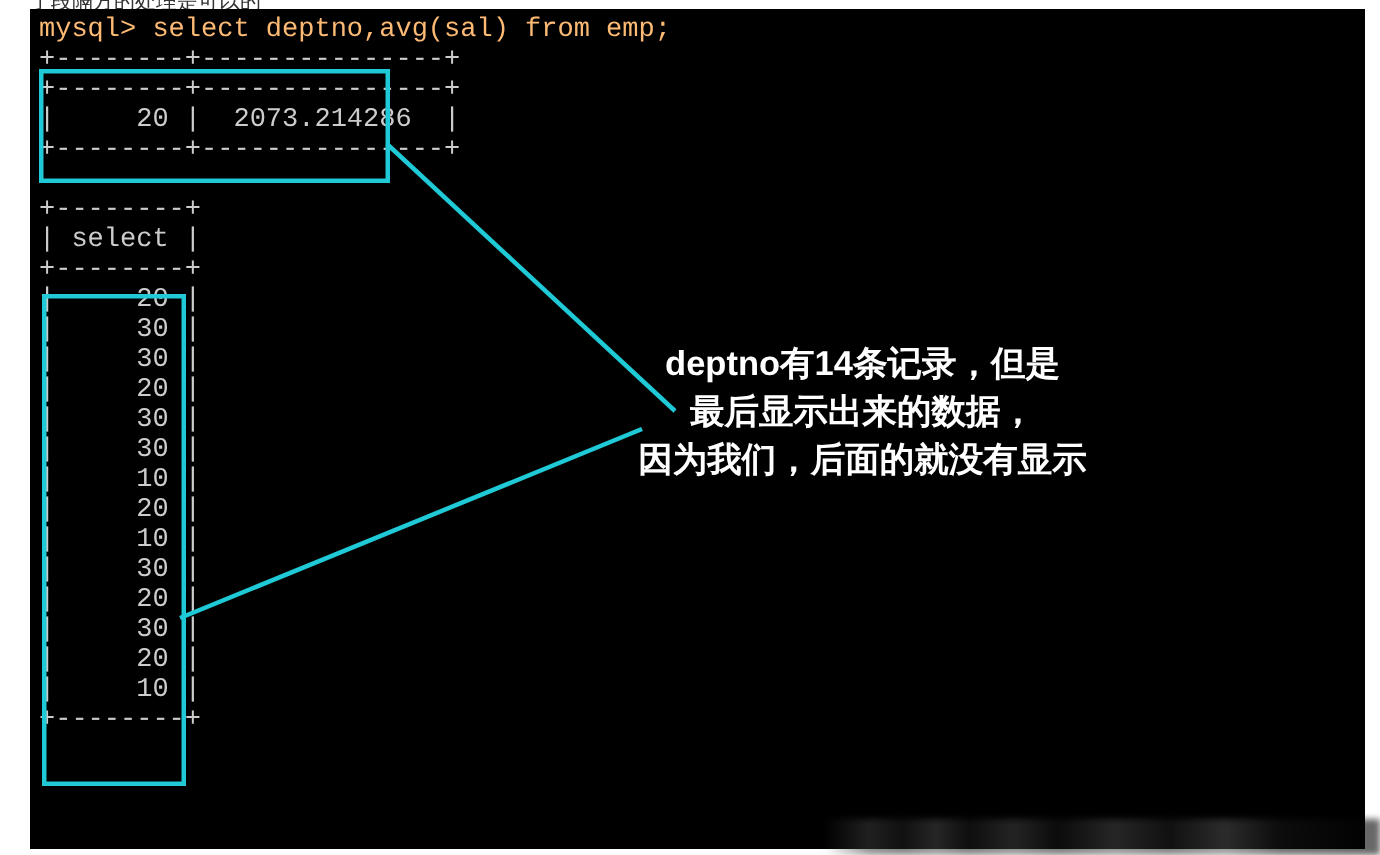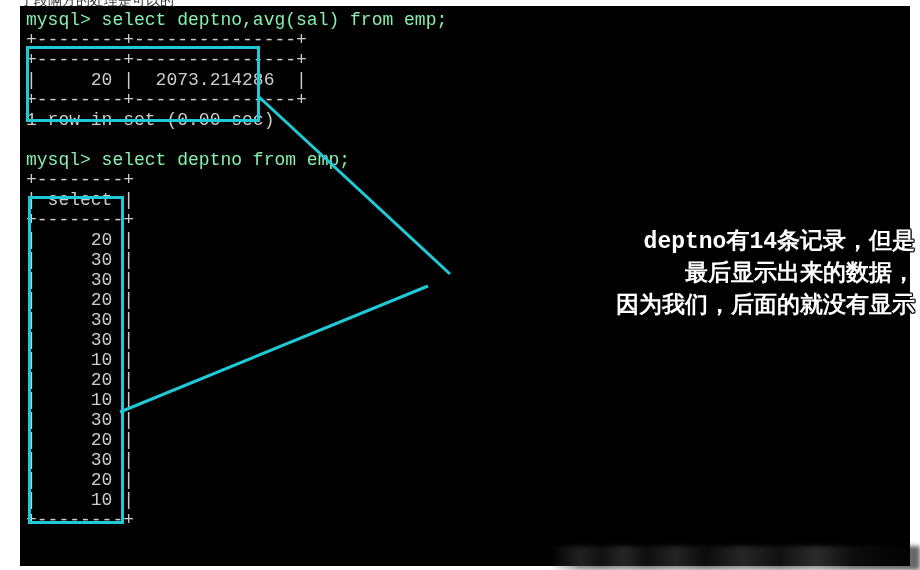--- a/index.html
+++ b/index.html
@@ -17,21 +17,21 @@
     position: absolute;
     left: 20px;
     top: 6px;
     width: 890px;
     height: 560px;
     background: #000;
     padding: 4px 6px;
     overflow: hidden;
   }
   .line { white-space: pre; line-height: 20px; height: 20px; }
-  .prompt { color: #86efac; }
+  .prompt { color: #fdba74; }
   .box1 {
     position: absolute;
     left: 26px;
     top: 46px;
     width: 234px;
     height: 76px;
     border: 3px solid #1fc9d6;
     pointer-events: none;
   }
   .box2 {
@@ -42,25 +42,25 @@
     height: 328px;
     border: 3px solid #1fc9d6;
     pointer-events: none;
   }
   .annotation {
     position: absolute;
     left: 235px;
     top: 226px;
     width: 680px;
     color: #fff;
-    font-family: Liberation Mono, monospace;
+    font-family: Liberation Sans, sans-serif;
     font-weight: bold;
     font-size: 23px;
     line-height: 32px;
-    text-align: right;
+    text-align: center;
     text-shadow:
       -1px -1px 0 #000, 1px -1px 0 #000, -1px 1px 0 #000, 1px 1px 0 #000,
       0 -1px 0 #000, 0 1px 0 #000, -1px 0 0 #000, 1px 0 0 #000;
     pointer-events: none;
   }
   svg.arrows {
     position: absolute;
     left: 20px;
     top: 6px;
     width: 890px;
@@ -101,23 +101,21 @@
 <body>
 
 <div class="top-fragment">了段隔方的处理是可以的</div>
 
 <div class="terminal">
   <div class="line prompt">mysql&gt; select deptno,avg(sal) from emp;</div>
   <div class="line">+--------+---------------+</div>
   <div class="line">+--------+---------------+</div>
   <div class="line">|     20 |  2073.214286  |</div>
   <div class="line">+--------+---------------+</div>
-  <div class="line">1 row in set (0.00 sec)</div>
   <div class="line"> </div>
-  <div class="line prompt">mysql&gt; select deptno from emp;</div>
   <div class="line">+--------+</div>
   <div class="line">| select |</div>
   <div class="line">+--------+</div>
   <div class="line">|     20 |</div>
   <div class="line">|     30 |</div>
   <div class="line">|     30 |</div>
   <div class="line">|     20 |</div>
   <div class="line">|     30 |</div>
   <div class="line">|     30 |</div>
   <div class="line">|     10 |</div>

